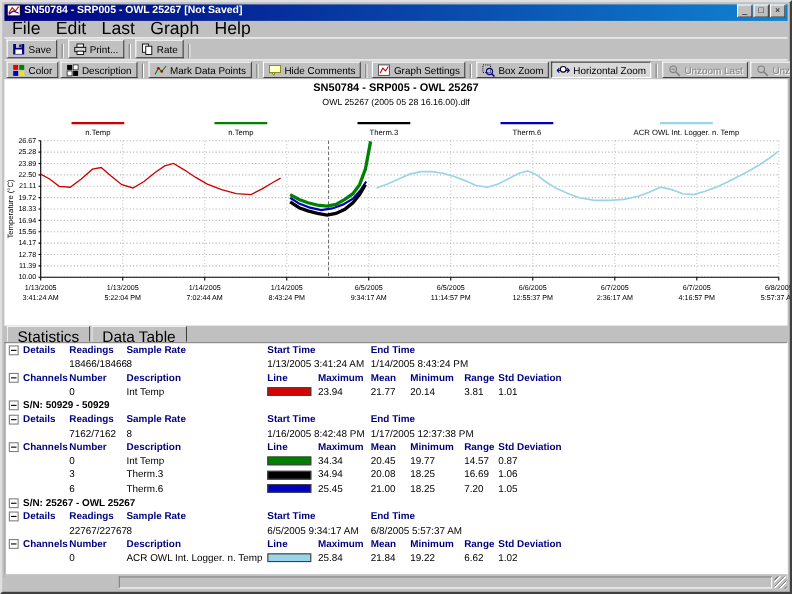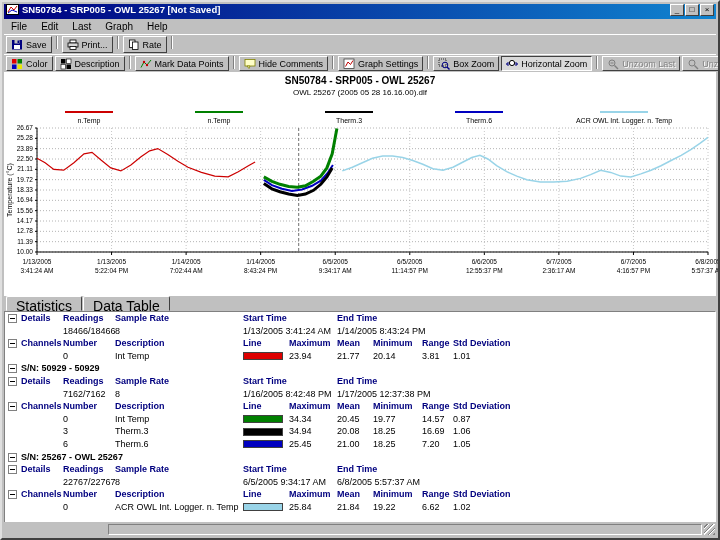--- a/index.html
+++ b/index.html
@@ -10,24 +10,24 @@
   
   .titlebar{position:absolute;left:2px;top:2px;right:2px;height:15px;
        background:linear-gradient(90deg,#000080 0%,#1084d0 100%);
        color:#fff;display:flex;align-items:flex-start;padding:0 2px;font-size:9.5px;font-weight:bold}
   .appicon{width:13px;height:11px;margin-right:3px;flex:none}
   .tb-title{flex:1;white-space:nowrap;overflow:hidden}
   .winbtn{width:14px;height:12px;margin-left:1px;background:#c0c0c0;color:#000;
        border:1px solid;border-color:#fff #404040 #404040 #fff;font-size:8px;line-height:8px;
        text-align:center;font-family:inherit;padding:0}
   
-  .menubar{position:absolute;left:2px;top:17px;right:2px;height:15px;display:flex;align-items:center;font-size:10px}
+  .menubar{position:absolute;left:2px;top:17px;right:2px;height:15px;display:flex;align-items:center;font-size:16px}
   .menu-item{padding:1px 7px}
   
-  .tbar{position:absolute;left:2px;right:2px;display:flex;align-items:flex-start;gap:2px;
+  .tbar{position:absolute;left:2px;right:2px;display:flex;align-items:flex-end;gap:2px;
         border-top:1px solid #fff;padding:1px 2px;background:#c0c0c0}
   #toolbar-file{top:32px;height:20px}
   #toolbar-graph{top:52px;height:18px}
   .tbtn{display:inline-flex;align-items:center;gap:3px;height:15px;padding:0 4px;font-size:9px;
         background:#c0c0c0;border:1px solid;border-color:#fff #404040 #404040 #fff;
         font-family:inherit;white-space:nowrap}
   #toolbar-file .tbtn{height:17px}
   .tbtn.active{border-color:#404040 #fff #fff #404040;background:#d9d9d9}
   .tbtn.disabled{color:#848484;text-shadow:1px 1px 0 #fff}
   .tsep{width:2px;height:13px;border-left:1px solid #808080;border-right:1px solid #fff;margin:0 2px;flex:none}

